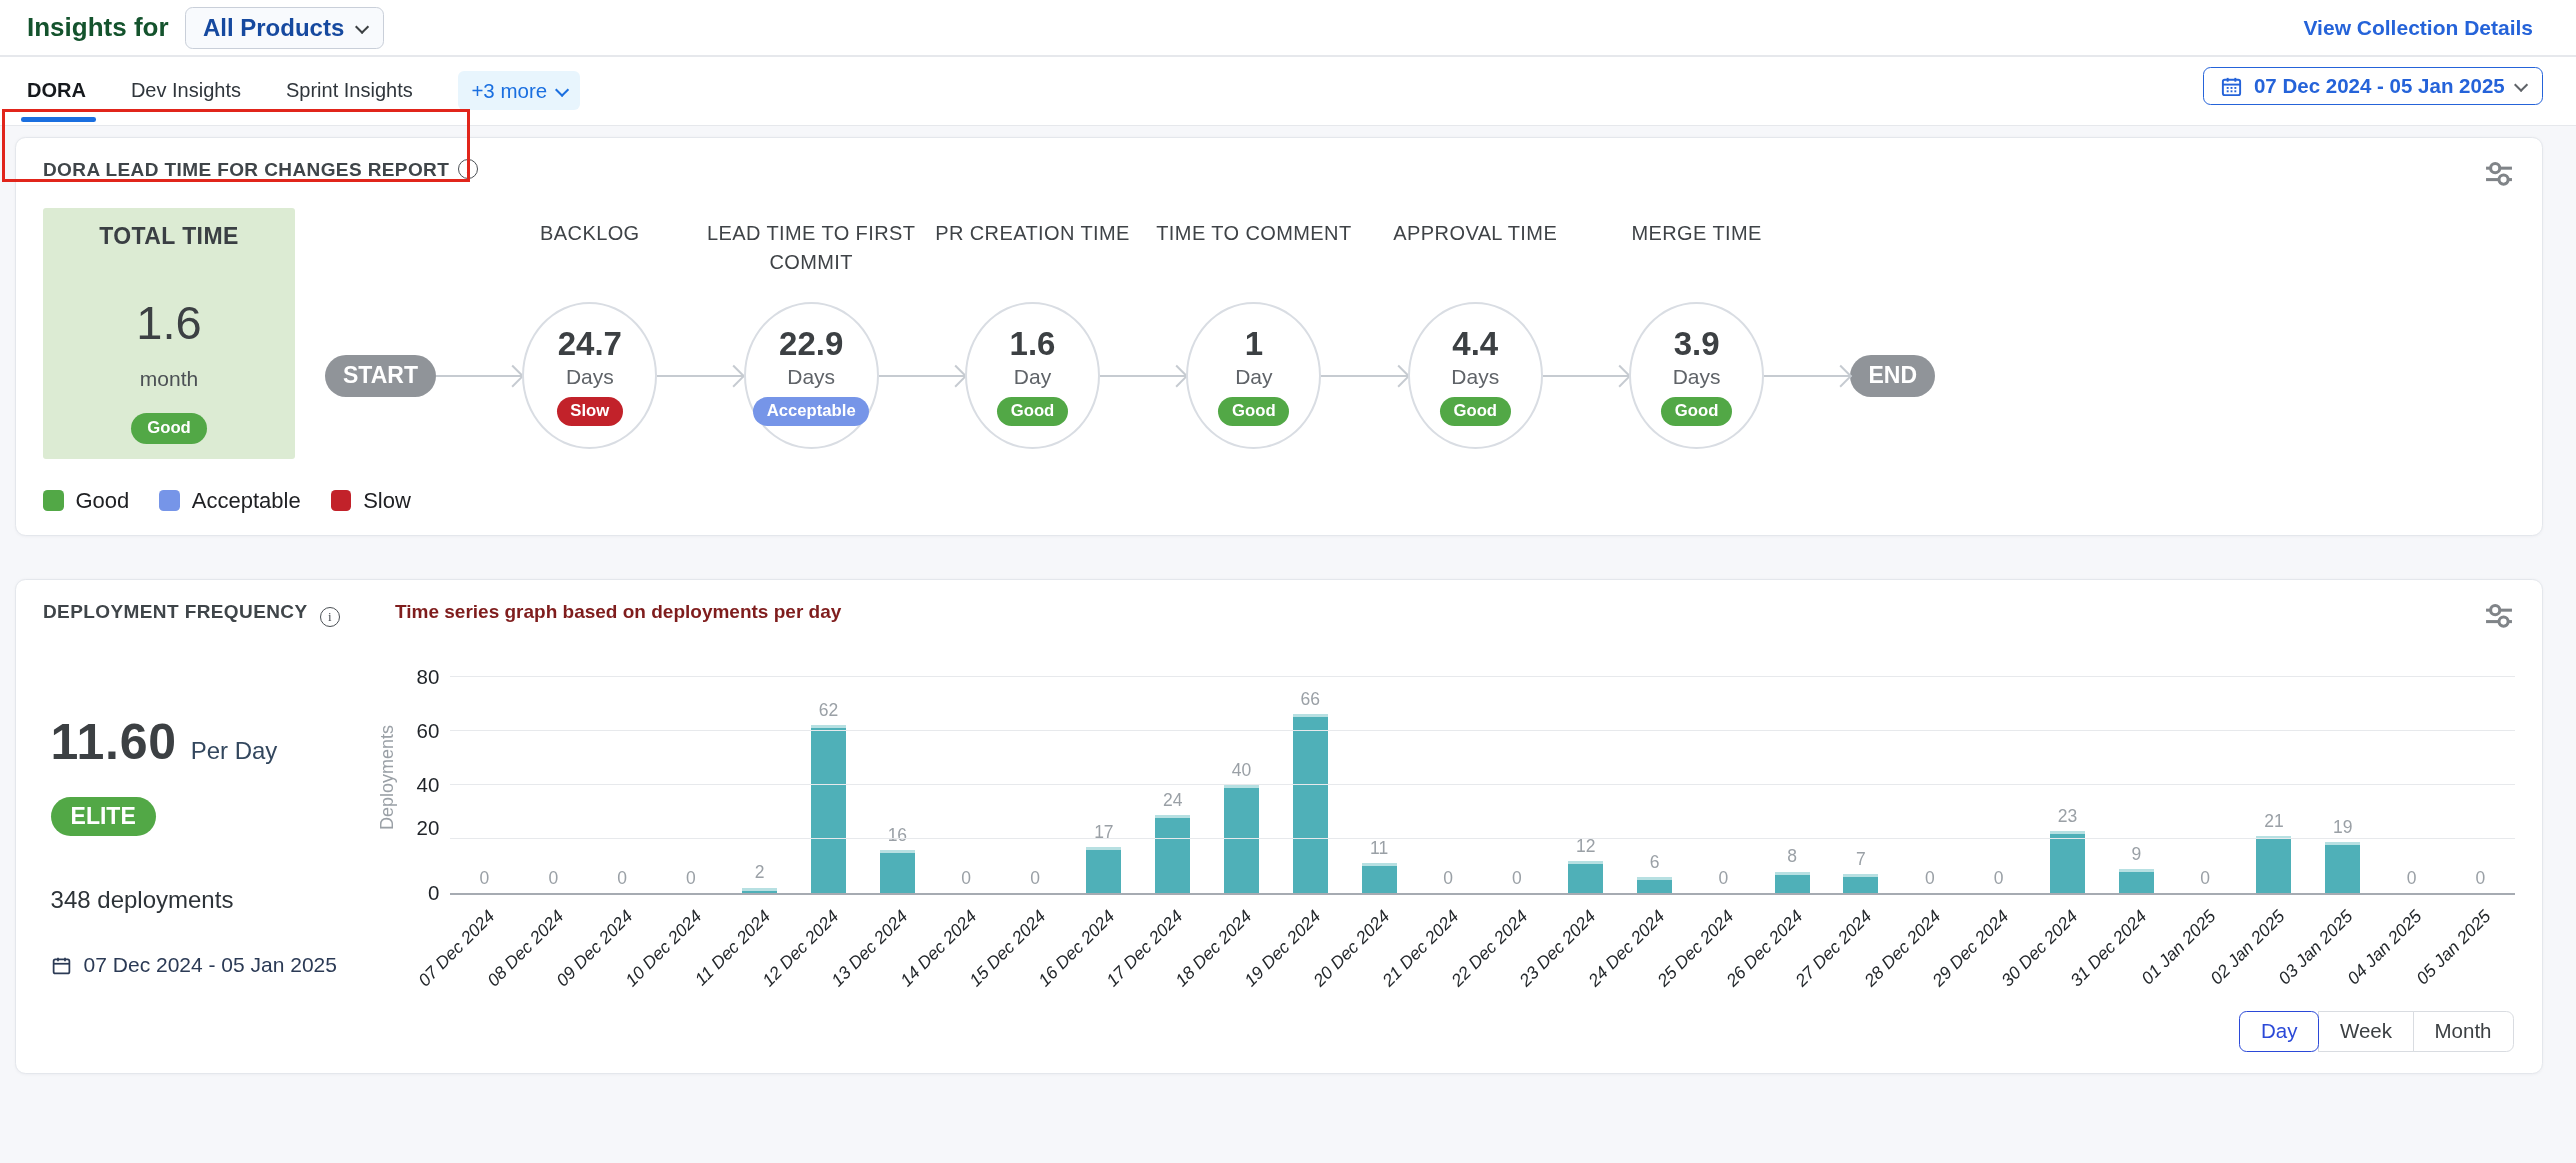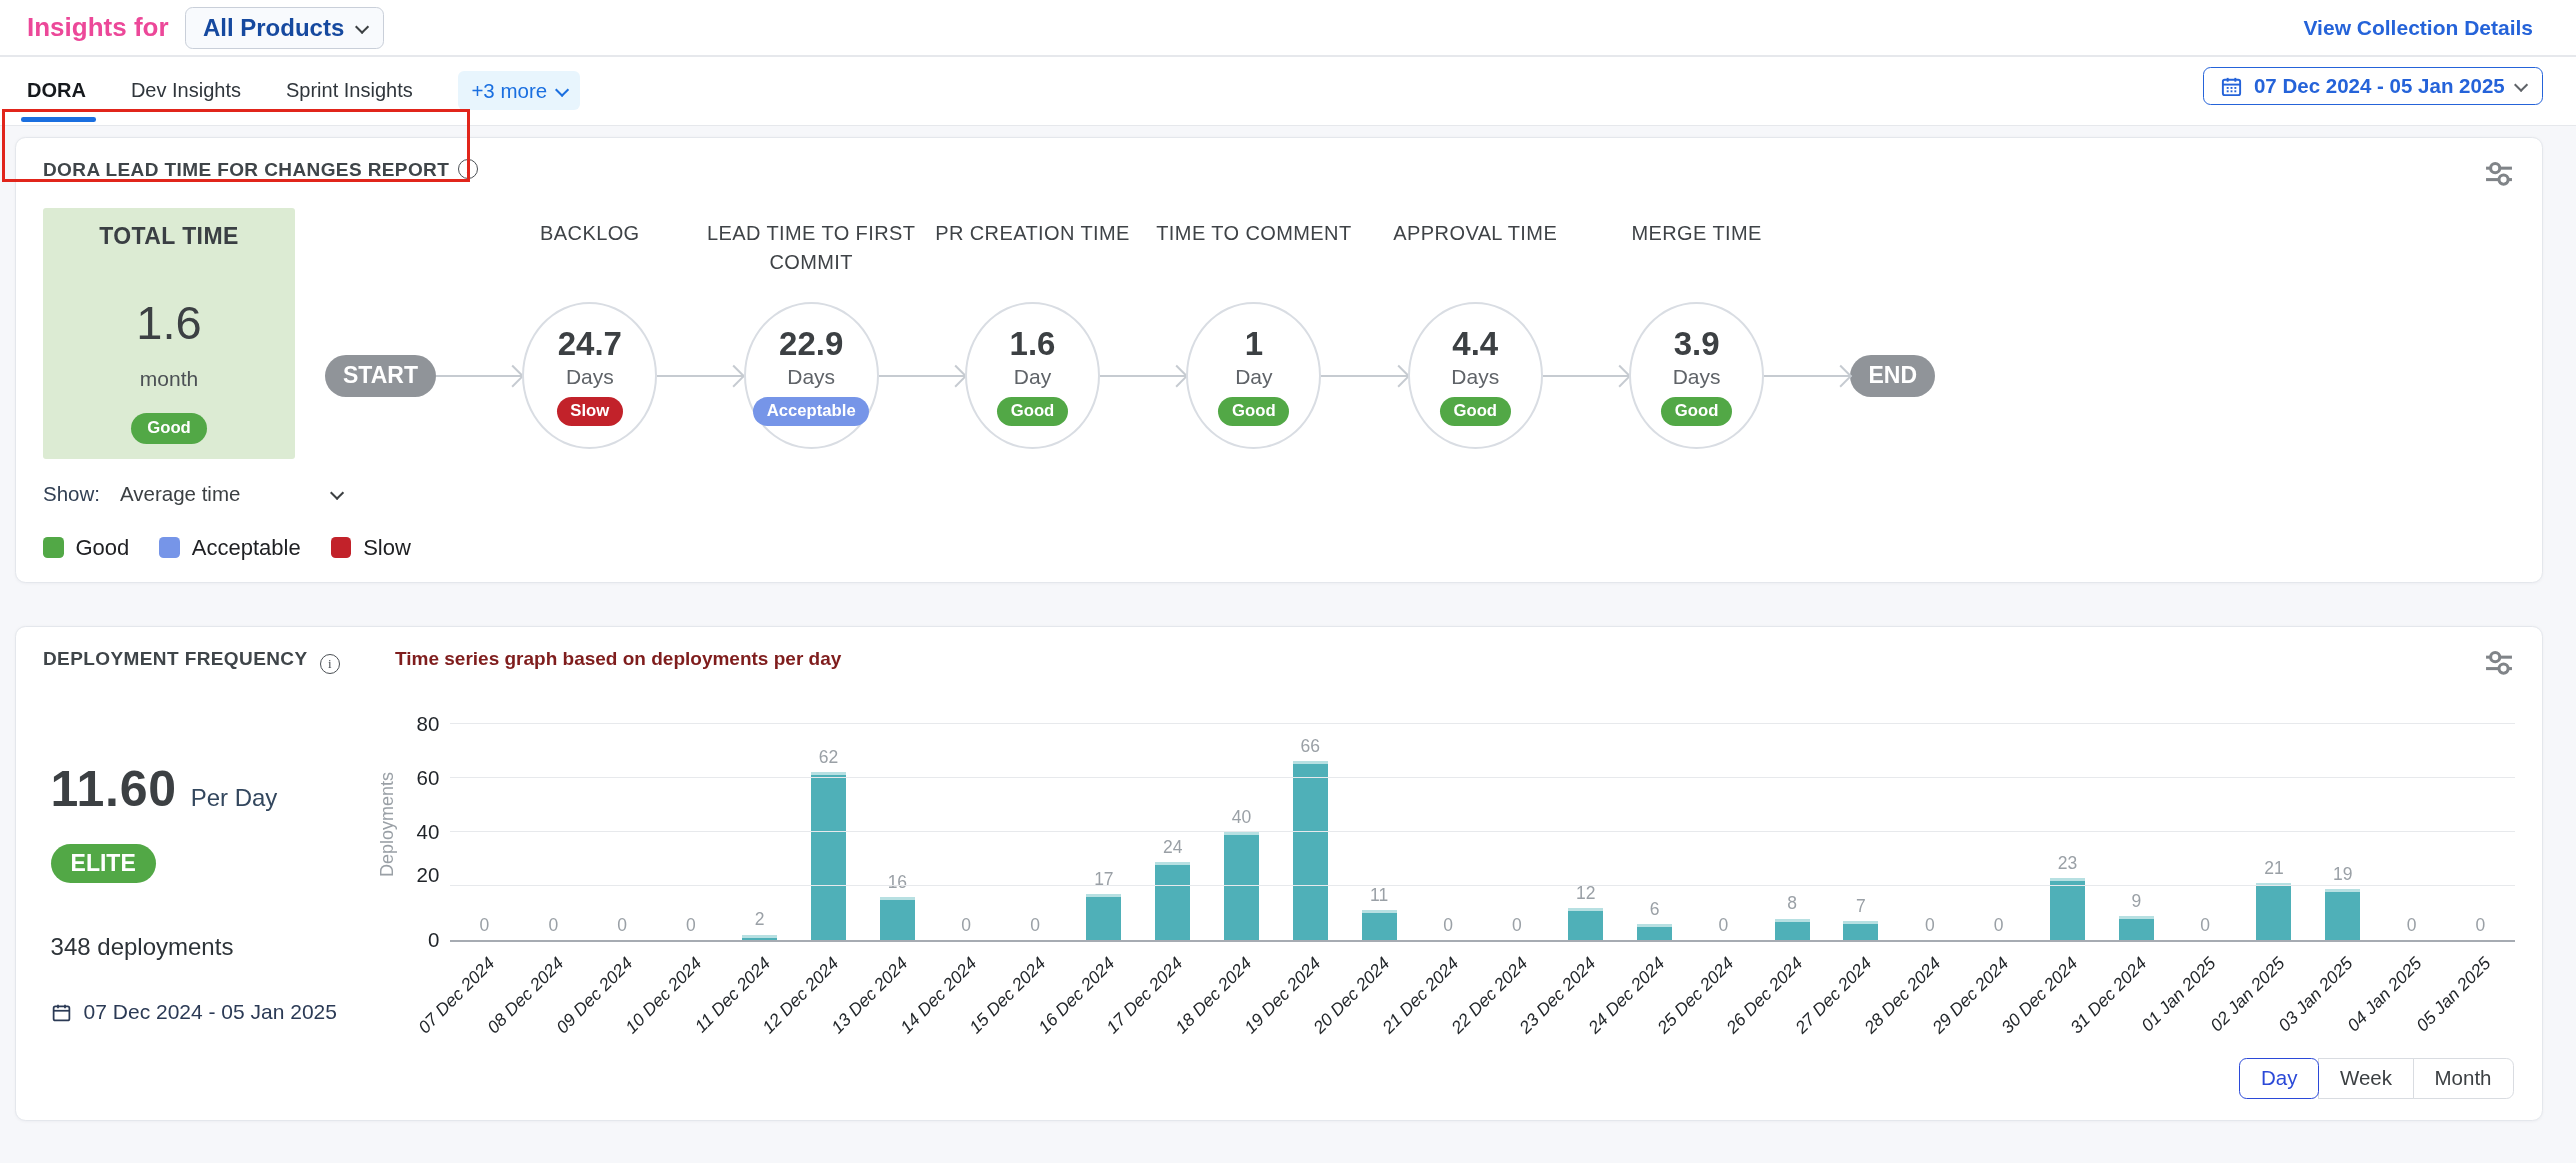--- a/index.html
+++ b/index.html
@@ -7,21 +7,21 @@
   body {
     font-family:"Liberation Sans","DejaVu Sans",sans-serif;
     background:#f6f7fa; color:#202124; overflow:hidden; position:relative;
   }
   
   .top-clip { position:absolute; top:0; left:188px; width:15px; height:3.8px; background:#2563d9; opacity:.85; }
   .header {
     height:55px; background:#fff; display:flex; align-items:center;
     padding:0 43px 0 27px; position:relative;
   }
-  .header-title { font-size:26px; font-weight:bold; color:#ec4899; margin-right:16.7px; }
+  .header-title { font-size:26px; font-weight:bold; color:#14532d; margin-right:16.7px; }
   .product-btn {
     display:inline-flex; align-items:center; gap:12px; background:#f8fafd;
     border:1.5px solid #c9cfd9; border-radius:7.6px; padding:6px 16.7px; cursor:pointer;
   }
   .product-btn .label { font-size:24px; font-weight:bold; color:#16499f; }
   .chev { width:10px; height:10px; border-right:2.3px solid #3c4043; border-bottom:2.3px solid #3c4043;
           transform:rotate(45deg) translateY(-1.5px); display:inline-block; }
   .view-details { margin-left:auto; font-size:21px; font-weight:bold; color:#2563d9; cursor:pointer; }
   .divider { height:1.5px; background:#e6e8ec; width:100%; }
   
@@ -232,27 +232,20 @@
             <div class="slabel">MERGE TIME</div>
             <div class="svalue">3.9</div>
             <div class="sunit">Days</div>
             <span class="pill" style="background: rgb(82, 168, 70);">Good</span>
           </div>
           <div class="arrow"></div>
           <span class="endpill">END</span>
         </div>
     </div>
 
-    <div class="show-row">
-      <span class="slab">Show:</span>
-      <span class="sval">
-        <span>Average time</span>
-        <span class="chev"></span>
-      </span>
-    </div>
 
     <div class="legend" id="lt-legend">
         <div class="item">
           <span class="sw" style="background: rgb(82, 168, 70);"></span>
           <span>Good</span>
         </div>
         <div class="item">
           <span class="sw" style="background: rgb(118, 149, 232);"></span>
           <span>Acceptable</span>
         </div>

